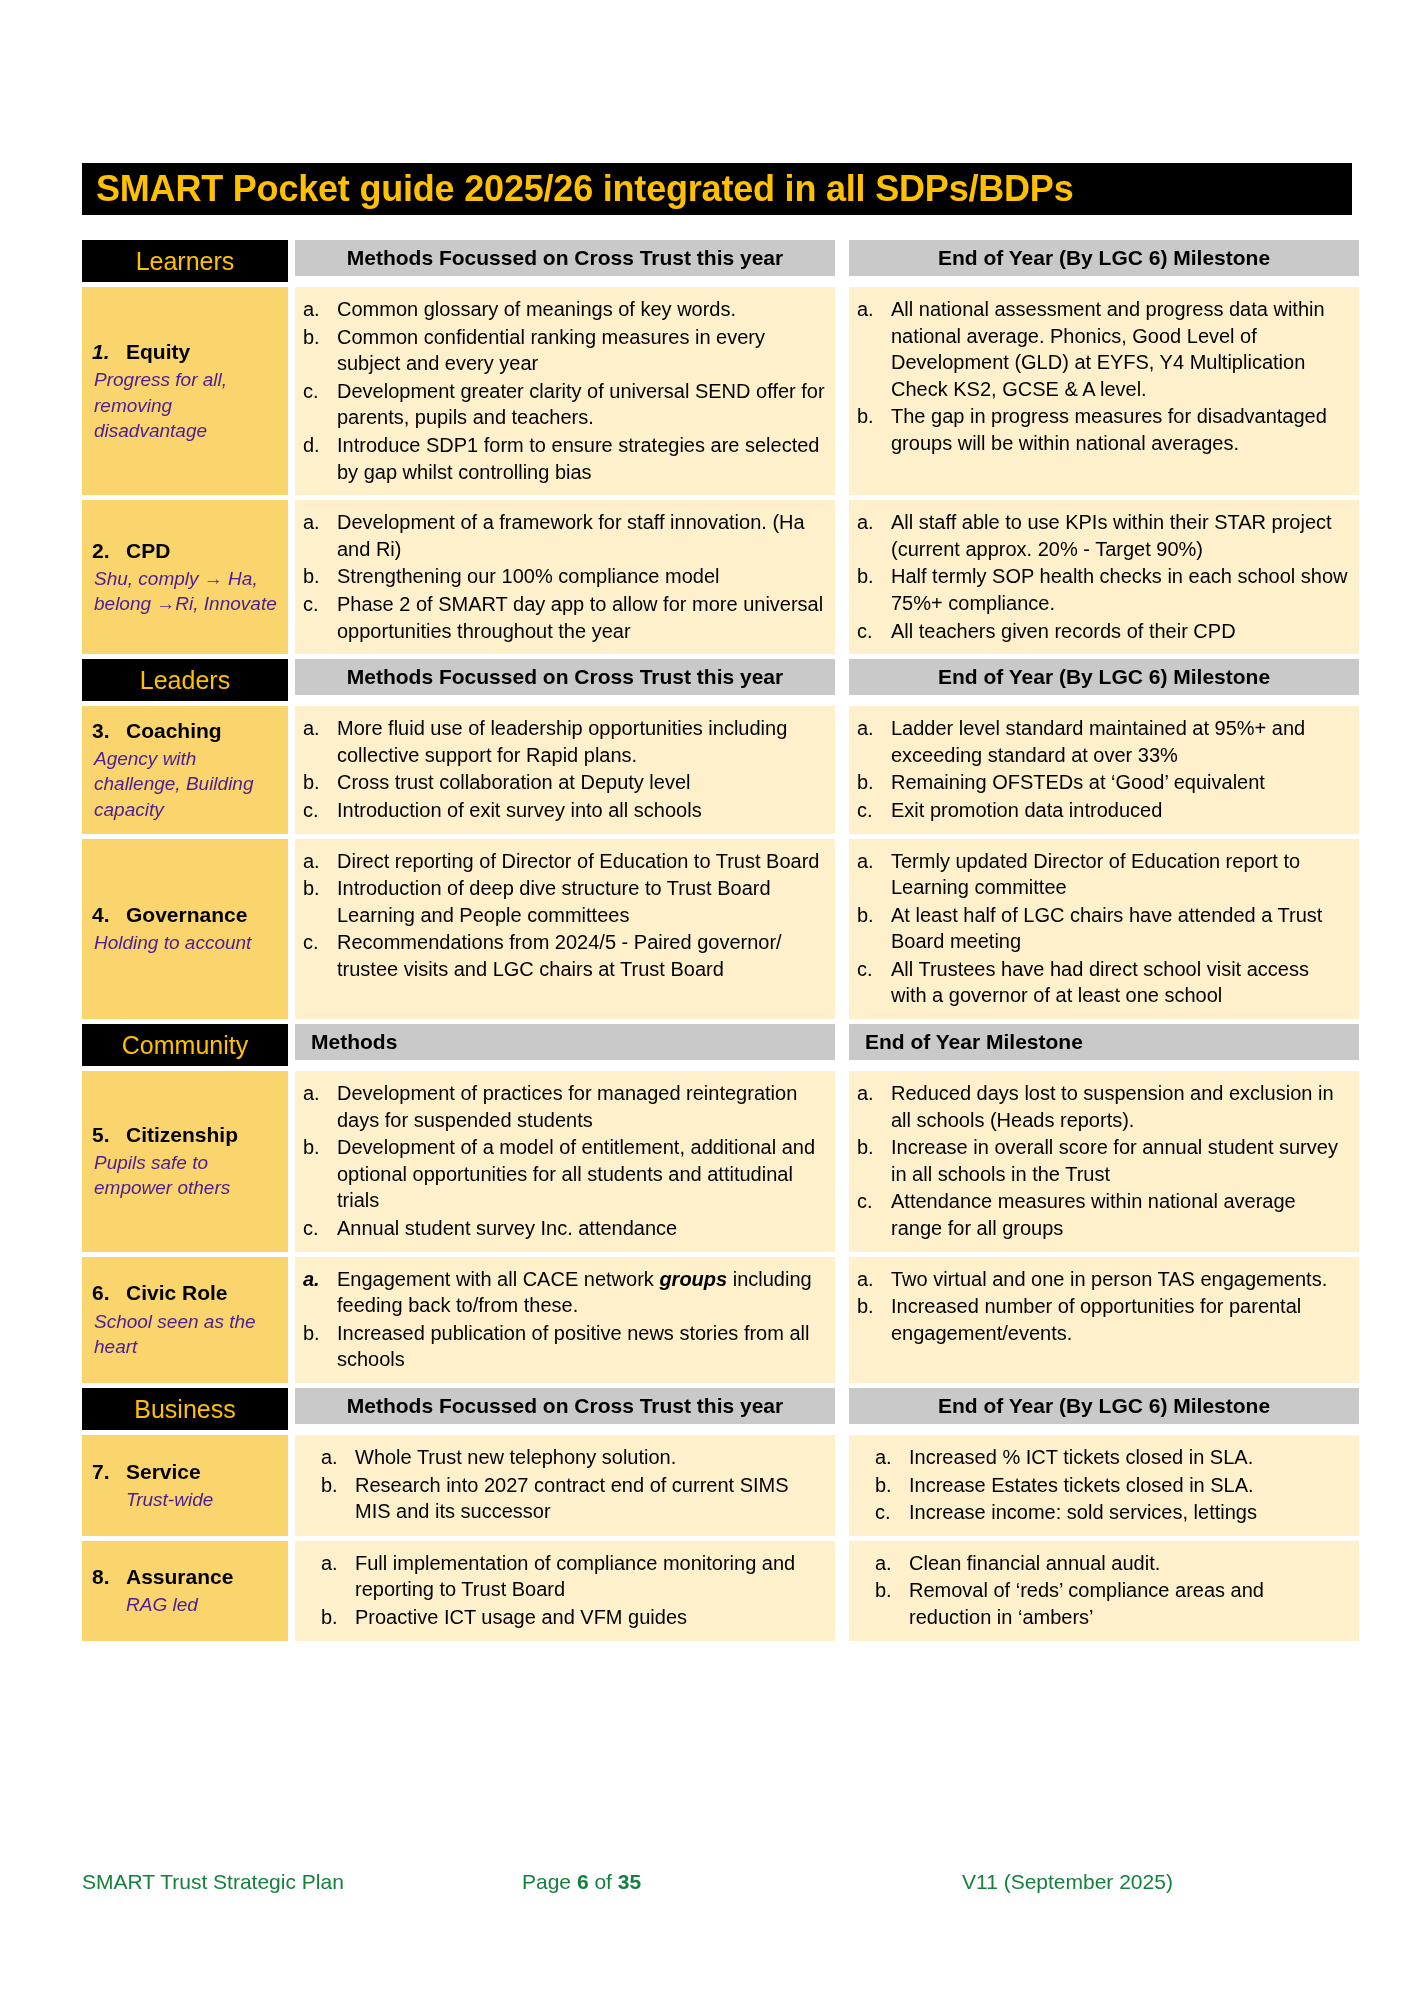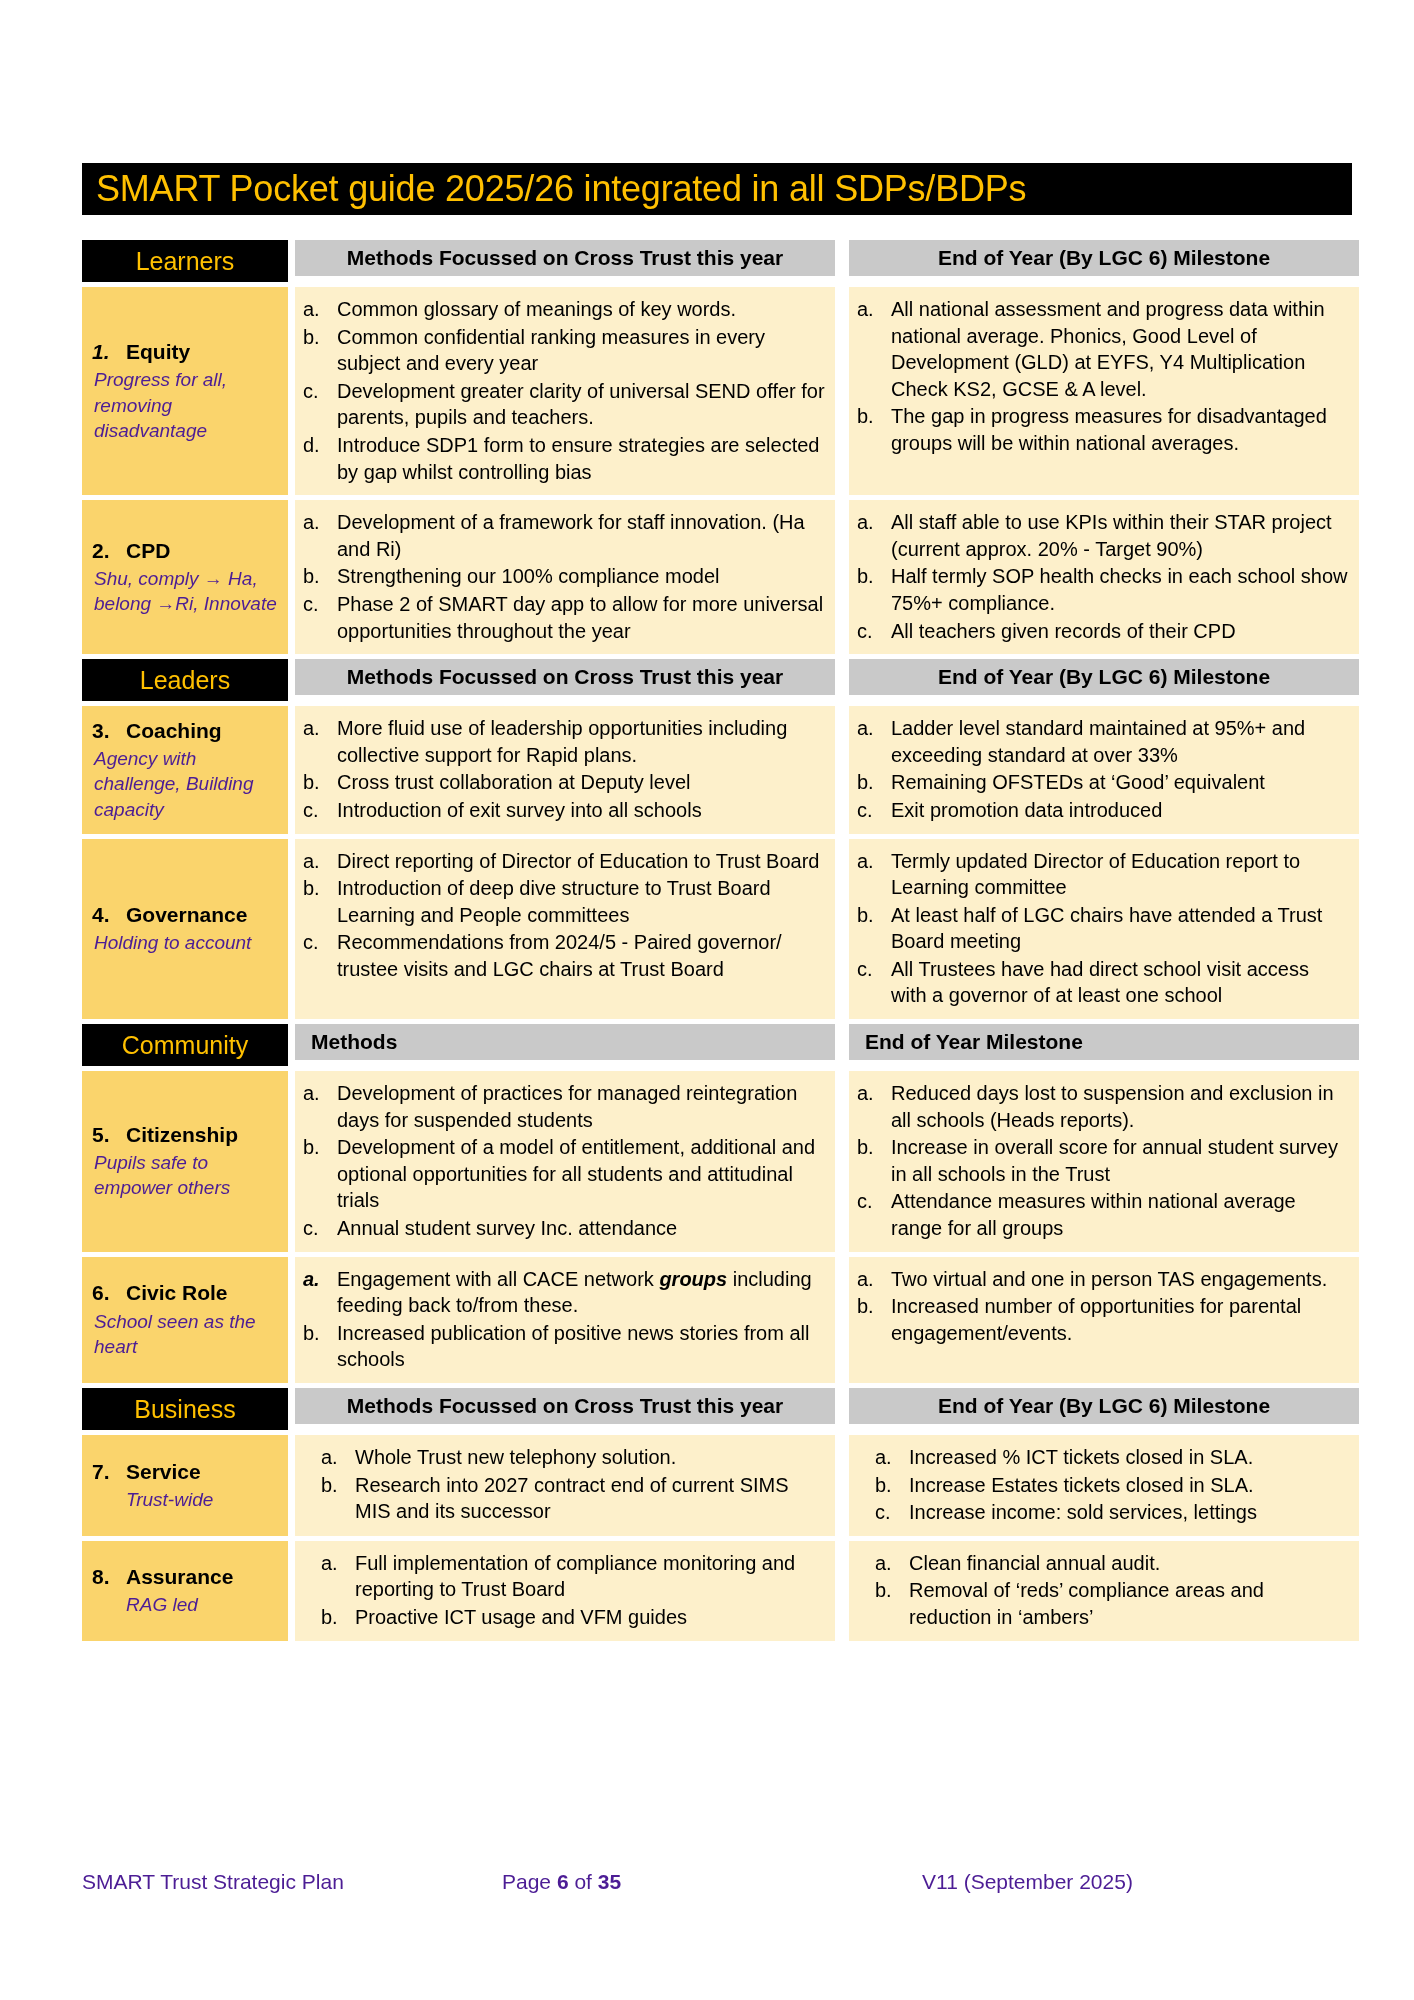--- a/index.html
+++ b/index.html
@@ -32,21 +32,21 @@
     height: 52px;
     background: #000000;
     display: flex;
     align-items: center;
     padding-left: 14px;
     box-sizing: border-box;
   }
   .title-bar .title-text {
     color: #FFC000;
     font-size: 36px;
-    font-weight: normal;
+    font-weight: bold;
     letter-spacing: -0.2px;
     white-space: nowrap;
   }
 
   
   .grid {
     position: absolute;
     left: 82px;
     top: 240px;
     width: 1270px;
@@ -154,22 +154,23 @@
   
   .list-cell.indented { padding-left: 26px; }
 
   
   .footer {
     position: absolute;
     left: 82px;
     top: 1870px;
     width: 1270px;
     font-size: 21px;
-    color: #4c1d95;
-    display: flex;
+    color: #15803d;
+    display: flex;
+    gap: 20px;
   }
   .footer .f1 { width: 420px; }
   .footer .f2 { width: 420px; }
   .footer .f3 { flex: 1 1 auto; }
   .footer b { font-weight: bold; }
 </style>
 </head>
 <body>
 
 <div class="page">

